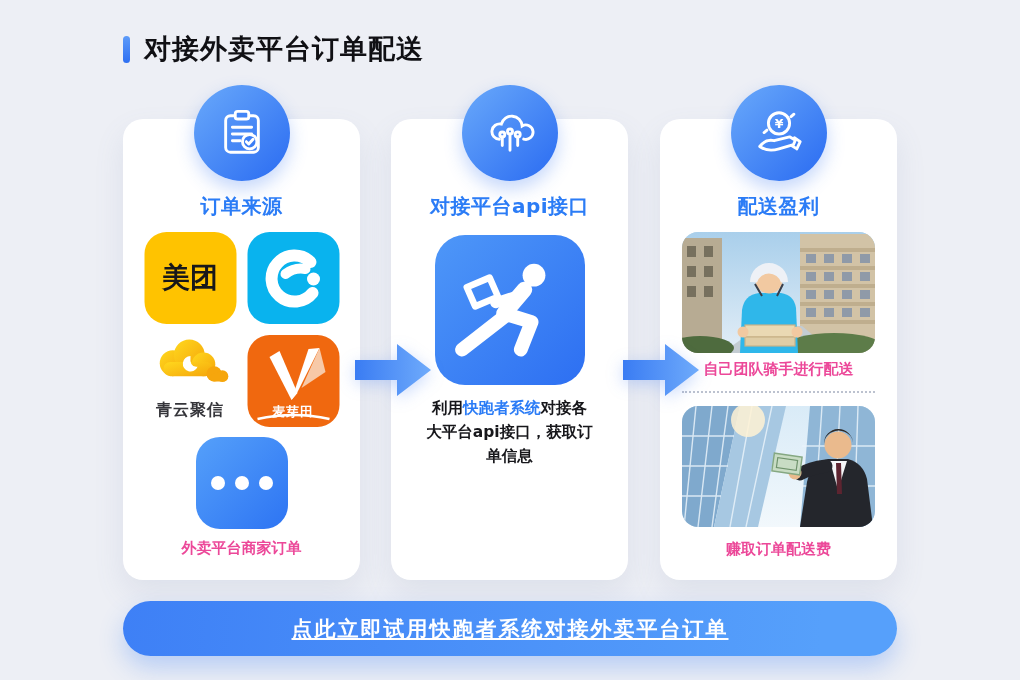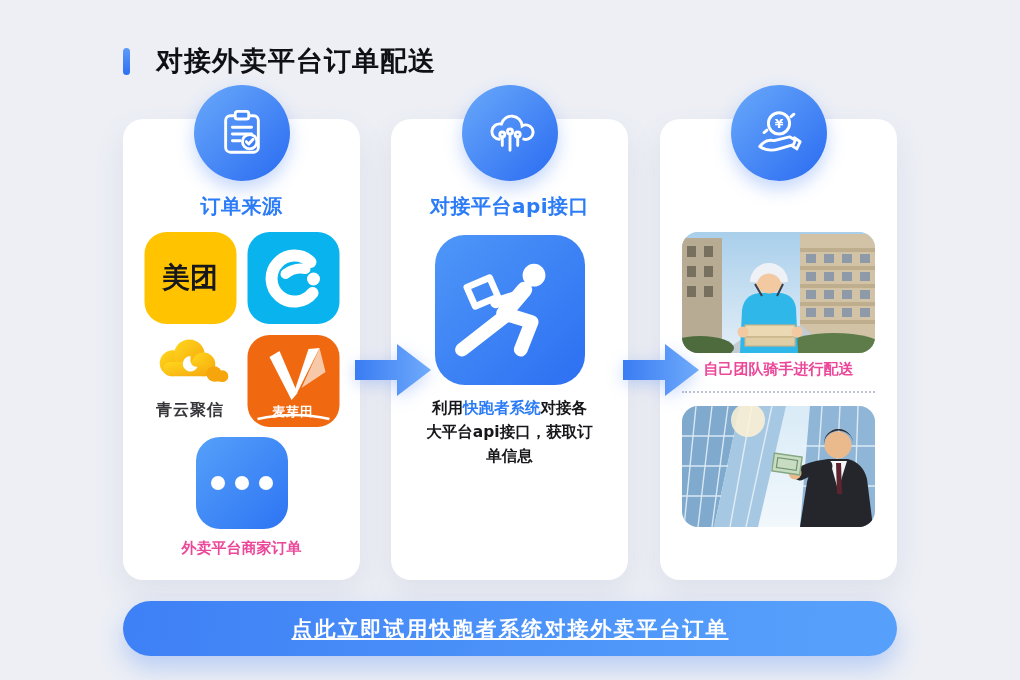--- a/index.html
+++ b/index.html
@@ -3,21 +3,21 @@
 <meta charset="utf-8">
 <style>
   html,body{margin:0;padding:0;}
   .page{
     position:relative;width:1020px;height:680px;background:#edeff5;
     font-family:"DejaVu Sans","Liberation Sans",sans-serif;overflow:hidden;
   }
   
   .header{position:absolute;left:123px;top:31px;display:flex;align-items:center;gap:14px;}
   .accent-bar{width:7px;height:27px;border-radius:4px;background:linear-gradient(180deg,#5d9bf9,#2e6ff2);}
-  .page-title{margin:12px;font-size:27px;font-weight:bold;color:#101014;letter-spacing:1px;}
+  .page-title{margin:0;font-size:27px;font-weight:bold;color:#101014;letter-spacing:1px;}
 
   
   .card{position:absolute;top:119px;width:237px;height:461px;background:#fff;border-radius:20px;
         box-shadow:0 14px 30px rgba(105,125,165,.12);}
   .card1{left:123px}.card2{left:391px}.card3{left:660px}
 
   .badge{position:absolute;top:-34px;left:50%;transform:translateX(-50%);width:96px;height:96px;
          border-radius:50%;background:linear-gradient(135deg,#66a6fa 5%,#2d6ef2 95%);
          display:flex;align-items:center;justify-content:center;
          box-shadow:0 8px 18px rgba(46,111,242,.28);}
@@ -197,20 +197,21 @@
   <div class="card card3">
     <div class="badge">
       <svg width="52" height="52" viewBox="0 0 54 54" fill="none" stroke="#fff" stroke-width="3" stroke-linecap="round" stroke-linejoin="round">
         <circle cx="27" cy="17" r="11"></circle>
         <path d="M39.5 10 l3 -2.5 M14.5 24 l-3 2.5"></path>
         <text x="27" y="22" text-anchor="middle" font-size="13" font-weight="bold" fill="#fff" stroke="none" font-family="DejaVu Sans, sans-serif">¥</text>
         <path d="M7 41 Q13 33 22 35 L38 31 L44 34.5 L42 39 L27 43.5 Q15 47 7 41 Z"></path>
         <path d="M43 32 L49 36 L45.5 43.5 L40 40"></path>
       </svg>
     </div>
+    <div class="card-title">配送盈利</div>
 
     <div class="photo photo1">
       <svg viewBox="0 0 193 121" width="193" height="121" preserveAspectRatio="none">
         <rect width="193" height="121" fill="url(#gradSky1)"></rect>
         <rect x="118" y="2" width="75" height="119" fill="#d2c3a6"></rect>
         <g fill="#bfae8e">
           <rect x="118" y="16" width="75" height="4"></rect>
             <rect x="118" y="34" width="75" height="4"></rect>
           <rect x="118" y="52" width="75" height="4"></rect>
             <rect x="118" y="70" width="75" height="4"></rect>
@@ -278,20 +279,21 @@
         <circle cx="156" cy="39" r="13.5" fill="#eaba8d"></circle>
         <path d="M142 38 a14.5 14.5 0 0 1 29 -1 q-1 -11 -14.5 -12.5 q-13.5 1.5 -14.5 13.5 z" fill="#2e2a28"></path>
         <path d="M144 60 Q128 62 118 68" stroke="#24262c" stroke-width="13" fill="none" stroke-linecap="round"></path>
         <circle cx="113" cy="67" r="6.5" fill="#eaba8d"></circle>
         <g transform="rotate(8 105 58)">
           <rect x="91" y="49" width="28" height="18" fill="#c8dcc4" stroke="#85a882" stroke-width="1.4"></rect>
           <rect x="95" y="53" width="20" height="10" fill="none" stroke="#6f936c" stroke-width="1.2"></rect>
         </g>
       </svg>
     </div>
+    <div class="card-caption cap2">赚取订单配送费</div>
   </div>
 
   <div class="arrow arrow1">
     <svg viewBox="0 0 76 52" width="76" height="52">
       <polygon points="0,16 42,16 42,0 76,26 42,52 42,36 0,36" fill="url(#gradArrow)"></polygon>
     </svg>
   </div>
   <div class="arrow arrow2">
     <svg viewBox="0 0 76 52" width="76" height="52">
       <polygon points="0,16 42,16 42,0 76,26 42,52 42,36 0,36" fill="url(#gradArrow)"></polygon>

